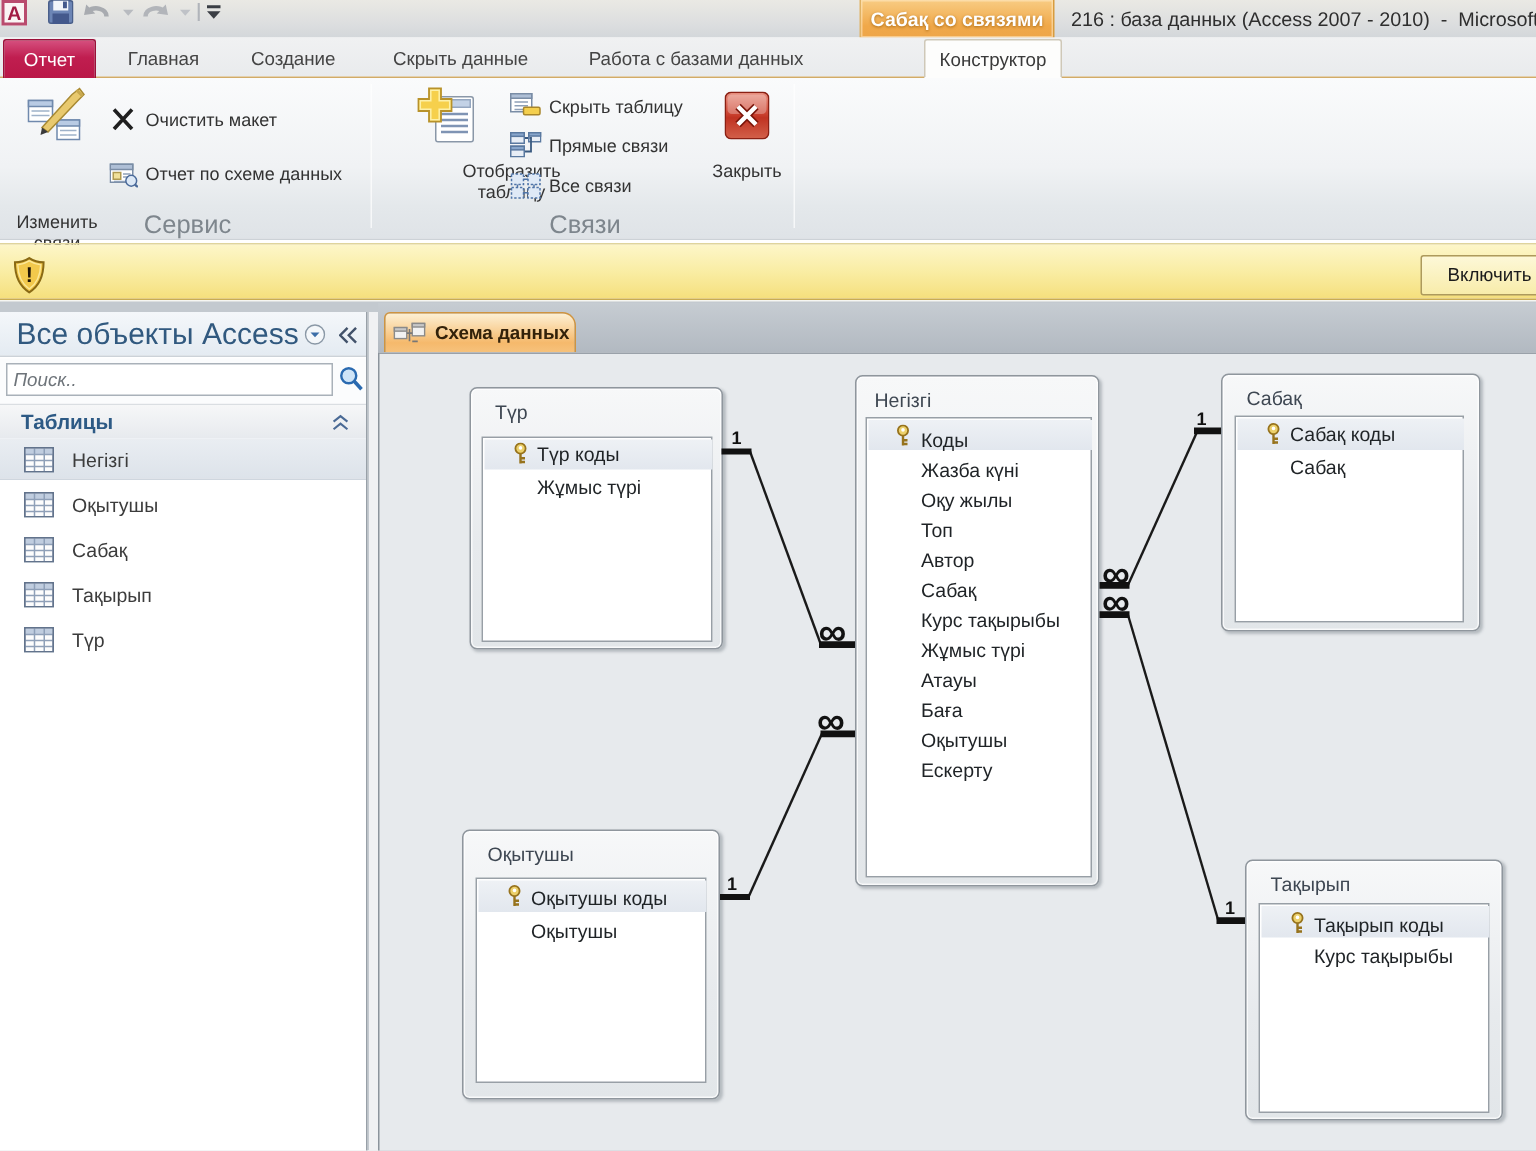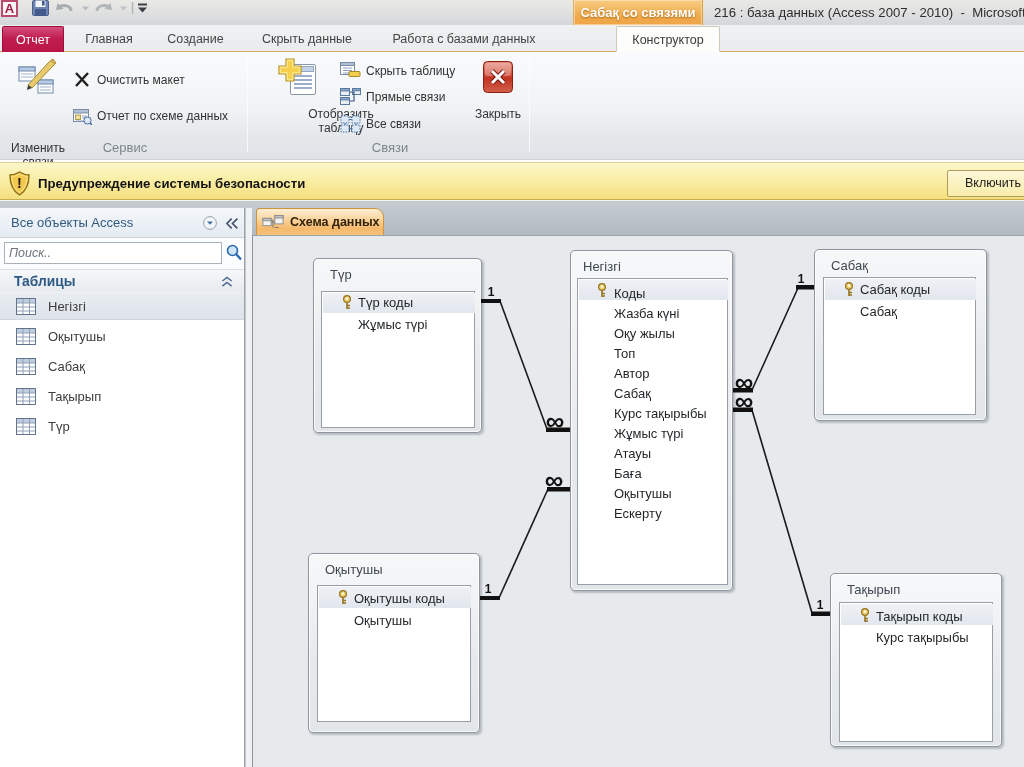--- a/index.html
+++ b/index.html
@@ -18,48 +18,48 @@
 #wintitle { left:714px; top:0px; width:310px; height:25px; line-height:25px;
   font-size:13.2px; color:#2e2e2e; white-space:nowrap; overflow:hidden; }
 
 
 #tabrow { left:0; top:25px; width:1024px; height:27px;
   background:linear-gradient(#f0f1f2,#e9ebed); border-bottom:1px solid #d2ab67; }
 .tab { position:absolute; top:1px; height:26px; line-height:26px; font-size:12.5px;
   color:#444; text-align:center; white-space:nowrap; }
 #tab-file { left:2px; width:62px; background:linear-gradient(#d54f7e,#c01e50 45%,#ba1747);
   color:#fff; border-radius:2px 2px 0 0; border:1px solid #9b1039; border-bottom:none; }
-#tab-design { left:616px; width:104px; background:#fdfdfc; border:1px solid #cfc8b8;
+#tab-design { left:616px; width:92px; background:#fdfdfc; border:1px solid #cfc8b8;
   border-bottom:1px solid #fdfdfc; border-radius:2px 2px 0 0; color:#3a3a3a; }
 
 
 #ribbon { left:0; top:52px; width:1024px; height:108px;
   background:linear-gradient(#fafbfc, #f0f2f4 55%, #e4e8eb 80%, #dfe3e7);
   border-bottom:1px solid #cdd2d7; }
 .gsep { position:absolute; top:4px; width:1px; height:96px;
   background:linear-gradient(#e4e6e8, #cfd3d7 50%, #e2e5e8); border-right:1px solid rgba(255,255,255,.7); }
 .glabel { position:absolute; top:88px; height:14px; width:120px; text-align:center;
-  font-size:13px; color:#7e868d; }
+  font-size:17px; color:#7e868d; }
 .rbtext { font-size:12px; color:#333; }
 
 
 #secbar { left:0; top:162px; width:1024px; height:38px;
   background:linear-gradient(#fdf6c9, #f9ecA0 55%, #f5df7d);
   border-top:1px solid #dfd49c; border-bottom:1px solid #c9ab52; }
 #secbtn { left:947px; top:170px; width:95px; height:27px; white-space:nowrap; overflow:hidden; line-height:25px;
   background:linear-gradient(#fdf8d8,#f8ecaa); border:1px solid #ad9a5d; border-radius:2px;
   font-size:12.5px; color:#1c1c1c; padding-left:17px; }
 
 
 #content { left:0; top:200px; width:1024px; height:567px; background:#c3c9cf; border-top:1px solid #f6f6f2; }
 #navpane { left:0; top:7px; width:245px; height:560px; background:#fff;
   border-right:1px solid #98a0a8; }
 #navhdr { left:0; top:0; width:244px; height:30px;
   background:linear-gradient(#f4f7fa,#e4ebf2); border-bottom:1px solid #ccd2d8;
-  color:#31597f; font-size:13px; line-height:30px; padding-left:11px; }
+  color:#31597f; font-size:20px; line-height:30px; padding-left:11px; }
 #searchrow { left:0; top:31px; width:244px; height:30px; background:#fbfcfd; }
 #searchbox { left:4px; top:3px; width:218px; height:22px; background:#fff;
   border:1px solid #a9b1b9; font-size:12.5px; font-style:italic; color:#6e747a;
   line-height:20px; padding-left:4px; }
 #tblhdr { left:0; top:61px; width:244px; height:24px;
   background:linear-gradient(#f6f7f8,#e7eaee); border-top:1px solid #dadee2; border-bottom:1px solid #c5cbd1;
   color:#2d5a85; font-weight:bold; font-size:13.8px; line-height:23px; padding-left:14px; }
 .navitem { position:absolute; left:0; width:244px; height:28px; font-size:13px; color:#3c3c3c; }
 .navitem .lbl { position:absolute; left:48px; top:6px; }
 .navitem.sel { background:linear-gradient(#e9edf2,#dde3ea); border-top:1px solid #eef1f5; border-bottom:1px solid #cfd6de;}
@@ -212,21 +212,20 @@
   </svg>
   <div class="abs rbtext" style="left:468px;top:55px;width:60px;text-align:center;">Закрыть</div>
 </div>
 
 <div class="abs" id="secbar">
   <svg class="abs" style="left:9px;top:8px;" width="21" height="25" viewBox="0 0 22 26">
     <path d="M11 1 C14 3 18 4 21 4 C21 12 19 20 11 25 C3 20 1 12 1 4 C4 4 8 3 11 1 Z" fill="#f2c94c" stroke="#8a6a14" stroke-width="1.4"></path>
     <path d="M11 3 C13.5 4.6 16.5 5.5 19 5.7 C18.8 12 17 18.5 11 22.6 C5 18.5 3.2 12 3 5.7 C5.5 5.5 8.5 4.6 11 3 Z" fill="none" stroke="#fbe89a" stroke-width="1"></path>
     <text x="11" y="18" font-size="15" font-weight="bold" fill="#201505" text-anchor="middle">!</text>
   </svg>
-  <div class="abs" style="left:38px;top:13px;font-size:13.2px;font-weight:bold;color:#141414;">Предупреждение системы безопасности</div>
 </div>
 <div class="abs" id="secbtn">Включить содержимое</div>
 
 <div class="abs" id="content">
   <div class="abs" id="splitter"></div>
   <div class="abs" id="navpane">
     <div class="abs" id="navhdr">Все объекты Access
       <svg class="abs" style="left:203px;top:8px;" width="14" height="14" viewBox="0 0 15 15">
         <circle cx="7.5" cy="7.5" r="6.8" fill="#f4f7fa" stroke="#8a98a6"></circle>
         <path d="M4.3 6 L7.5 9.4 L10.7 6 Z" fill="#3c6ea8"></path>

